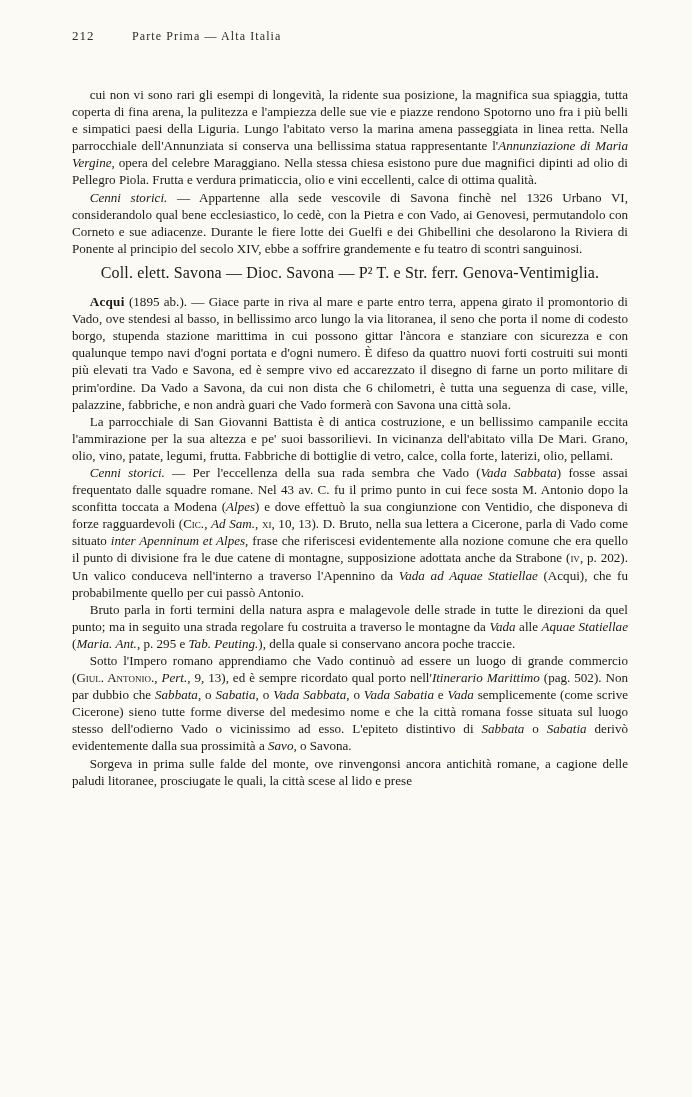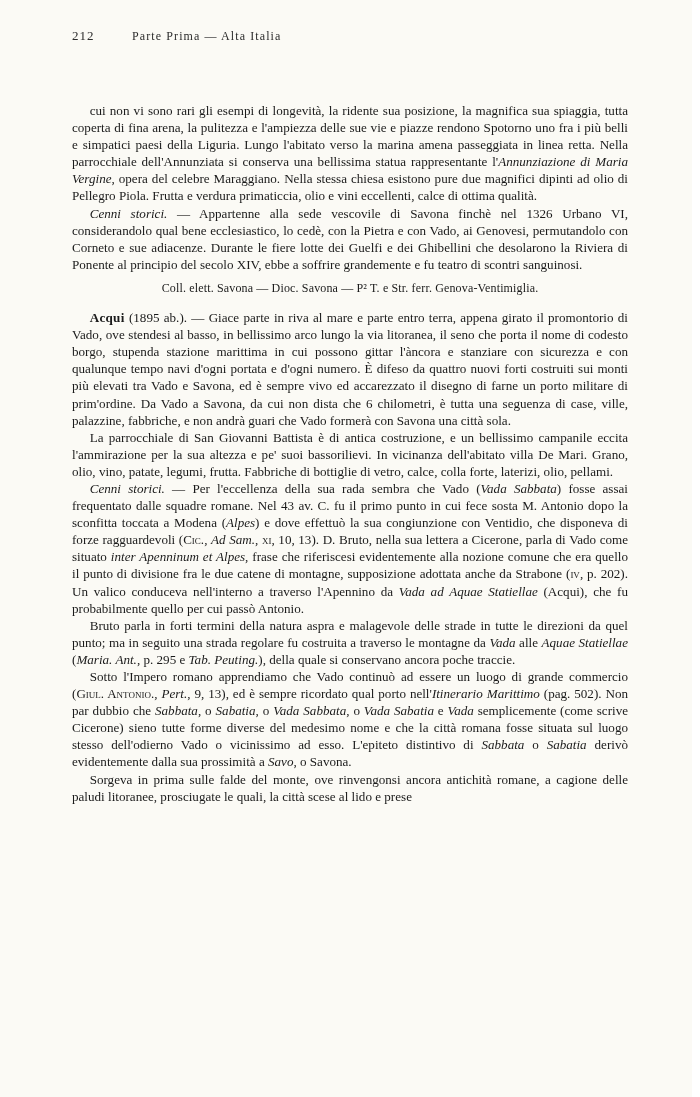--- a/index.html
+++ b/index.html
@@ -38,21 +38,21 @@
   }
   .head-title {
     flex: 1;
     text-align: left;
     font-size: 12px;
     letter-spacing: 1.1px;
   }
   .folio-spacer { width: 60px; }
 
   .body-col {
-    margin-top: 52px;
+    margin-top: 36px;
     width: 556px;
     font-size: 13.1px;
     line-height: 17.1px;
     text-align: justify;
     text-justify: inter-word;
     hyphens: manual;
   }
   p {
     margin: 0;
     text-indent: 1.35em;
@@ -60,21 +60,21 @@
   .it { font-style: italic; }
   .sc {
     font-variant: small-caps;
     font-size: 13px;
   }
   .cenni {
     font-style: italic;
   }
   .source-line {
     text-align: center;
-    font-size: 12px;
+    font-size: 16px;
     margin: 7px 0 12px 0;
     letter-spacing: 0.15px;
     text-indent: 0;
   }
   .entry-name {
     font-weight: bold;
     letter-spacing: 0.3px;
   }
 </style>
 </head>

